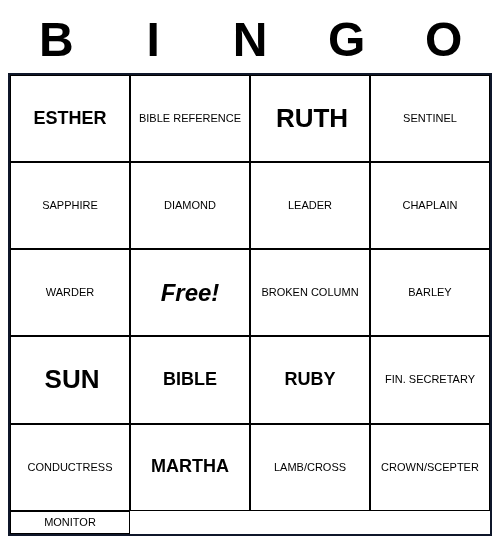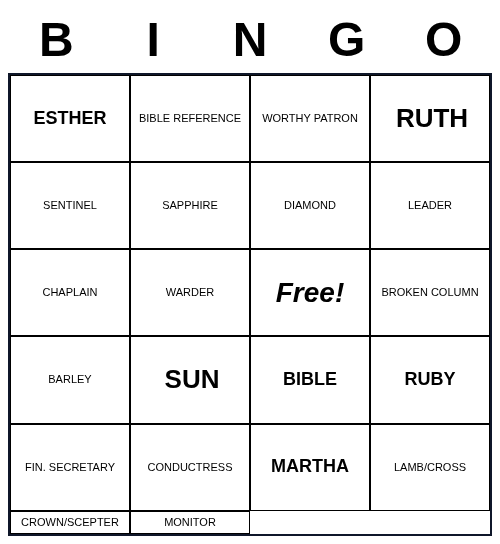--- a/index.html
+++ b/index.html
@@ -63,40 +63,39 @@
       font-weight: bold;
       padding-left: 8px;
     }
 
     .cell.medium {
       font-size: 18px;
       font-weight: bold;
     }
 
     .cell.free {
-      font-size: 28px;
+      font-size: 24px;
       font-style: italic;
       font-weight: bold;
     }
   </style>
 </head>
 <body>
 
 <div id="bingo-title">
 <span class="bingo-letter">B</span>
     <span class="bingo-letter">I</span>
     <span class="bingo-letter">N</span>
     <span class="bingo-letter">G</span>
     <span class="bingo-letter">O</span>
   </div>
 
 <div id="bingo-grid">
 <div class="cell medium">ESTHER</div>
     <div class="cell">BIBLE REFERENCE</div>
-    <div class="cell">WORTHY PATRON</div>
     <div class="cell large">RUTH</div>
     <div class="cell">SENTINEL</div>
     <div class="cell">SAPPHIRE</div>
     <div class="cell">DIAMOND</div>
     <div class="cell">LEADER</div>
     <div class="cell">CHAPLAIN</div>
     <div class="cell">WARDER</div>
     <div class="cell free">Free!</div>
     <div class="cell">BROKEN COLUMN</div>
     <div class="cell">BARLEY</div>

